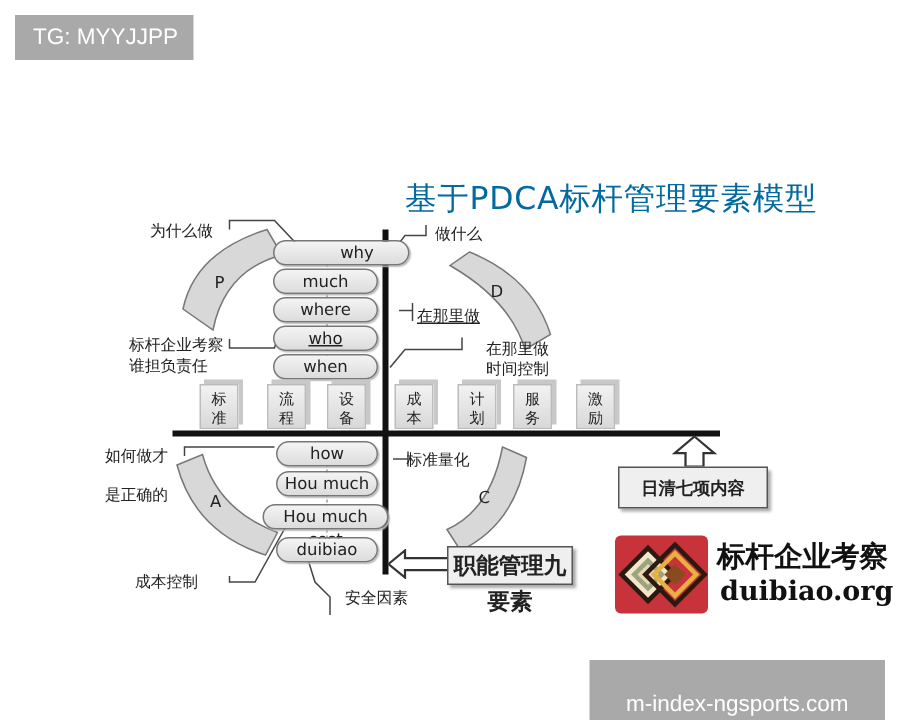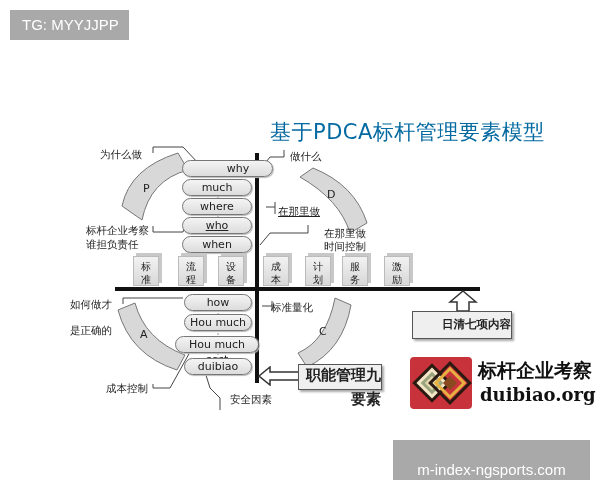--- a/index.html
+++ b/index.html
@@ -3,21 +3,21 @@
 <meta charset="utf-8">
 <style>
   html, body { margin:0; padding:0; }
   body { width:600px; height:480px; background:#ffffff; position:relative; overflow:hidden; font-family:"DejaVu Sans", sans-serif; color:#222; }
   .abs { position:absolute; }
   .badge { background:#a9a9a9; color:#fff; font-family:"Liberation Sans", sans-serif; font-size:15px; padding:0 10px; line-height:30px; }
   .title { font-size:21px; color:#0369a1; white-space:nowrap; letter-spacing:0.5px; }
   .pill { border:1.5px solid #777; border-radius:12px; background:linear-gradient(#f4f4f4,#dcdcdc); font-size:11px; text-align:center; line-height:15px; height:15px; color:#222; box-shadow:1px 1px 1px #bbb; }
   .lbl { font-size:10.5px; color:#222; white-space:nowrap; line-height:13px; }
   .cube { width:26px; height:30px; background:linear-gradient(#f2f2f2,#d8d8d8); border:1px solid #bbb; font-size:10px; text-align:center; line-height:13px; padding-top:3px; box-sizing:border-box; box-shadow:3px -3px 0 #c8c8c8; }
-  .box { border:1.5px solid #555; background:#efefef; font-weight:bold; font-size:11.5px; text-align:right; box-shadow:2px 2px 2px #aaa;font-family:Liberation Mono, monospace; }
+  .box { border:1.5px solid #555; background:#efefef; font-weight:bold; font-size:11.5px; text-align:center; box-shadow:2px 2px 2px #aaa; }
   .logo-text { font-family:"DejaVu Serif", serif; font-weight:bold; color:#111; white-space:nowrap; }
 </style>
 </head>
 <body>
 
 <div class="abs badge" style="left:10px;top:10px;padding-left:12px;">TG: MYYJJPP</div>
 
 <div class="abs title" style="left:270px;top:118px;">基于PDCA标杆管理要素模型</div>
 
 <svg class="abs" style="left:0;top:0;" width="600" height="480">
@@ -82,21 +82,21 @@
 <div class="abs pill" style="left:184px;top:294px;width:66px;text-align:center;">how</div>
 <div class="abs pill" style="left:184px;top:314px;width:66px;">Hou much</div>
 <div class="abs pill" style="left:175px;top:336px;width:82px;">Hou much cost</div>
 <div class="abs pill" style="left:184px;top:358px;width:66px;">duibiao</div>
 
 <div class="abs lbl" style="left:100px;top:148px;">为什么做</div>
 <div class="abs lbl" style="left:86px;top:224px;">标杆企业考察</div>
 <div class="abs lbl" style="left:86px;top:238px;">谁担负责任</div>
 <div class="abs lbl" style="left:70px;top:298px;">如何做才</div>
 <div class="abs lbl" style="left:70px;top:312px;margin-top:12px;">是正确的</div>
-<div class="abs lbl" style="left:90px;top:382px;margin-left:16px;">成本控制</div>
+<div class="abs lbl" style="left:90px;top:382px;">成本控制</div>
 
 <div class="abs lbl" style="left:290px;top:150px;">做什么</div>
 <div class="abs lbl" style="left:278px;top:205px;text-decoration:underline;">在那里做</div>
 <div class="abs lbl" style="left:324px;top:227px;">在那里做</div>
 <div class="abs lbl" style="left:324px;top:240px;">时间控制</div>
 <div class="abs lbl" style="left:271px;top:301px;">标准量化</div>
 <div class="abs lbl" style="left:230px;top:393px;">安全因素</div>
 
 <div class="abs cube" style="left:133px;top:256px;">
     <div>标</div>

